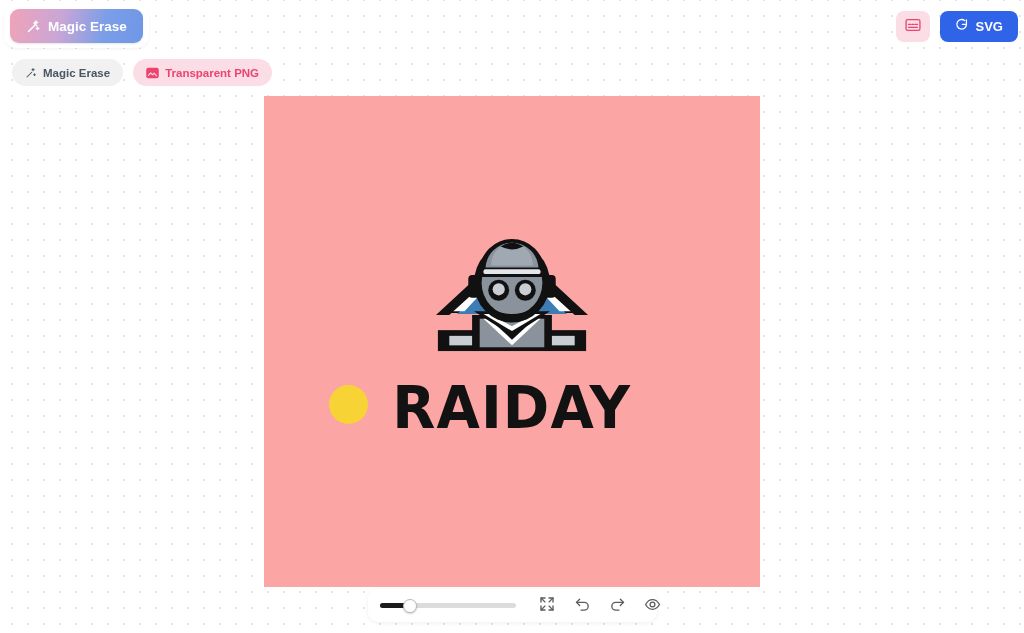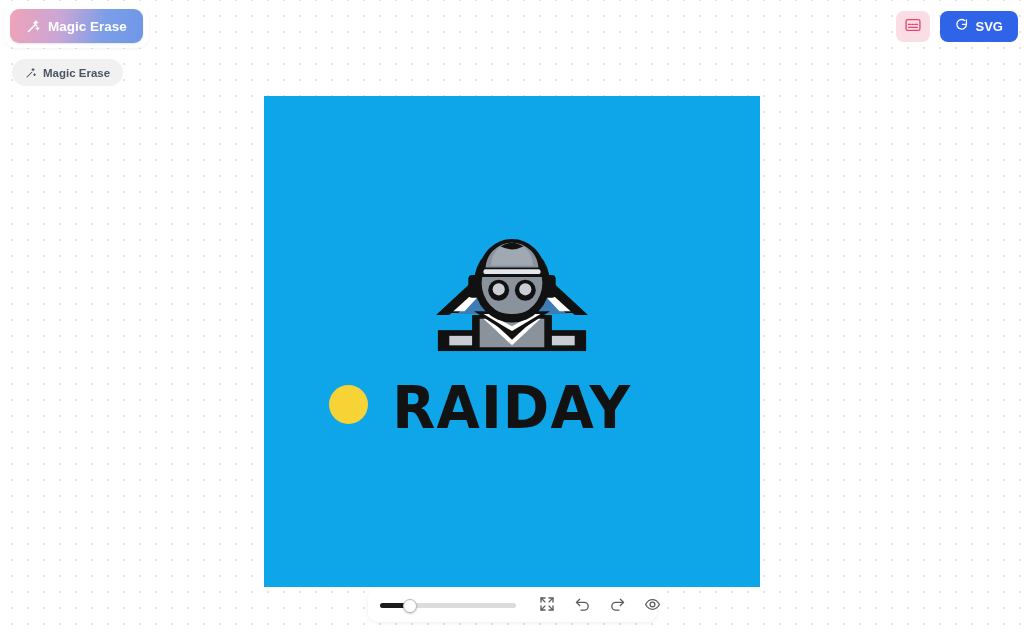--- a/index.html
+++ b/index.html
@@ -118,21 +118,21 @@
   .btn--svg { background: #2f63e8; color: #ffffff; padding: 0 15px; }
   .btn--download { background: #e5134b; color: #ffffff; padding: 0 14px; }
 
   
   .canvas {
     position: absolute;
     left: 264px;
     top: 96px;
     width: 496px;
     height: 491px;
-    background: #0ea5e9;
+    background: #fca5a5;
     z-index: 5;
   }
   .artboard {
     position: absolute;
     inset: 0;
     display: flex;
     align-items: center;
     justify-content: center;
   }
   .logo-wrap {
@@ -259,20 +259,29 @@
     <span class="ico">
       <svg width="12" height="12" viewBox="0 0 24 24" fill="none" stroke="#4b5563" stroke-width="2.1" stroke-linecap="round">
         <path d="M4 20 L13.5 10.5"></path>
         <path d="M16 3v4.5M14 5.2h4.2"></path>
         <path d="M19 13.5v3.6M17.3 15.3h3.6"></path>
       </svg>
     </span>
     <span>Magic Erase</span>
   </button>
 
+  <button class="chip chip--pink">
+    <span class="ico">
+      <svg width="13" height="12" viewBox="0 0 24 22" fill="none" stroke="#ec4371" stroke-width="2.2">
+        <rect x="1.6" y="2.4" width="20.8" height="17.2" rx="2.6" fill="#ec4371"></rect>
+        <path d="M4.5 15.5l4.2-4.6 3.3 3.4 2.8-3 4.6 4.8" stroke="#fbdde6" stroke-width="2" stroke-linecap="round" stroke-linejoin="round" fill="none"></path>
+      </svg>
+    </span>
+    <span>Transparent PNG</span>
+  </button>
 
 </div>
 
 <div class="actions">
 
   <button class="btn btn--icon">
     <span class="ico">
       <svg width="16" height="14" viewBox="0 0 24 20" fill="none" stroke="#ec4371" stroke-width="2">
         <rect x="1.6" y="2" width="20.8" height="16" rx="2.4"></rect>
         <path d="M5.2 9.2h3M10.2 9.2h3M15.2 9.2h3.4M5.2 13.4h13.4" stroke-linecap="round" stroke-width="1.9"></path>

